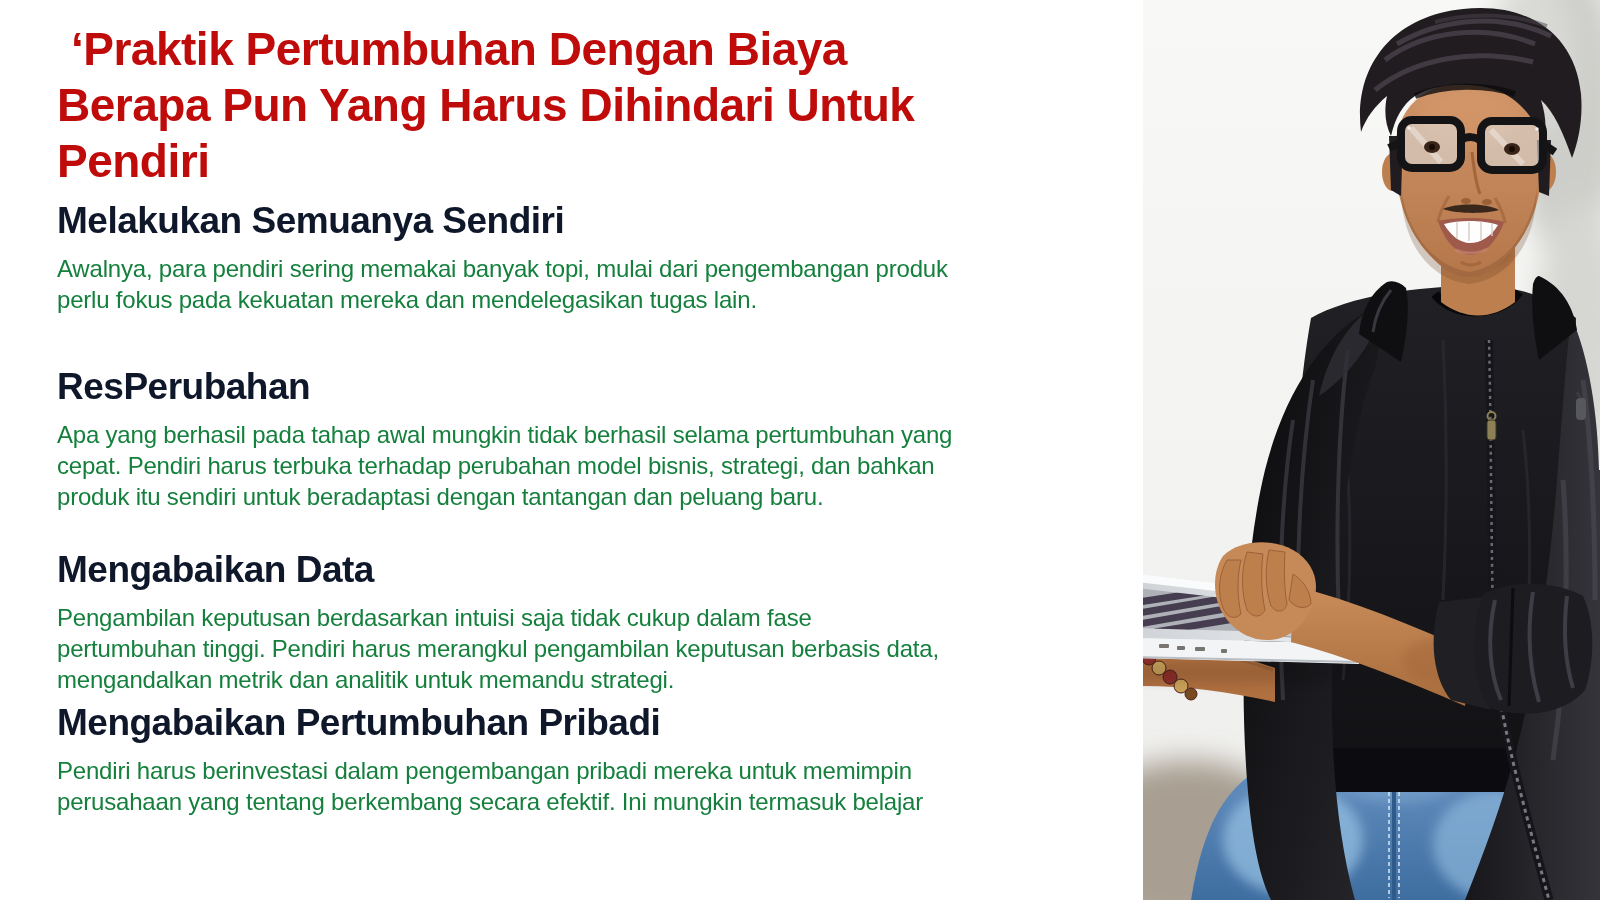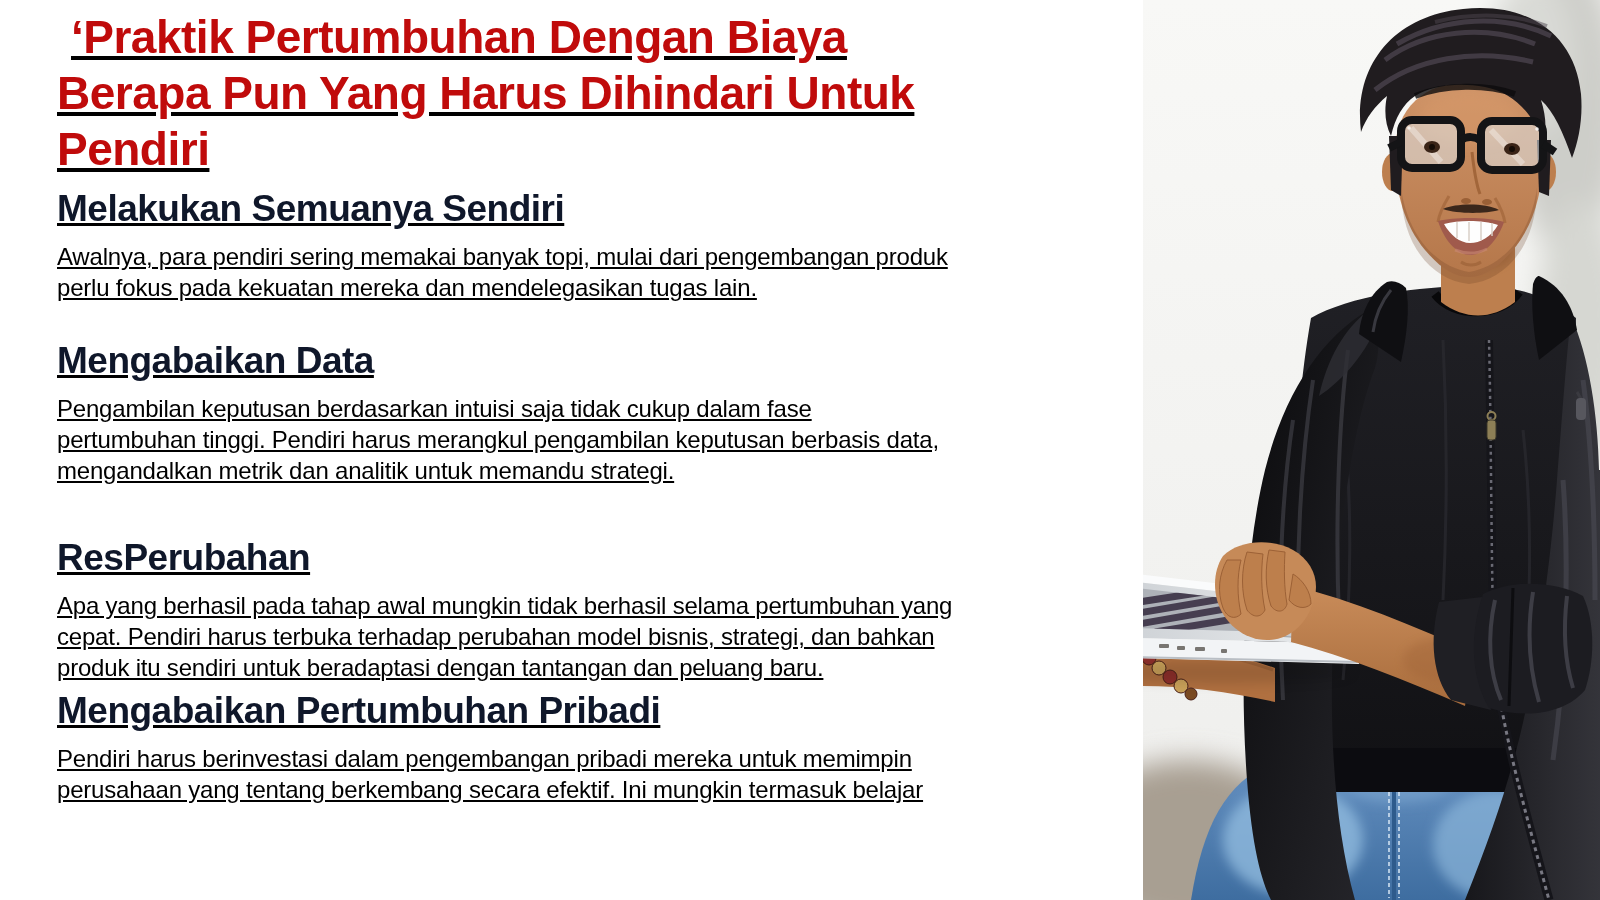--- a/index.html
+++ b/index.html
@@ -1,30 +1,30 @@
 <!DOCTYPE html>
 <html><head>
 <meta charset="utf-8">
 <style>
   * { margin: 0; padding: 0; box-sizing: border-box; }
   html, body { width: 1600px; height: 900px; }
   body { font-family: "Liberation Sans", "DejaVu Sans", sans-serif; background: #ffffff; overflow: hidden; }
 
   .slide { position: relative; width: 1600px; height: 900px; background: #ffffff; }
 
-  .text-col { position: absolute; left: 57px; top: 0; width: 1078px; text-decoration: underline; }
+  .text-col { position: absolute; left: 57px; top: 12px; width: 1078px; }
 
   .title { margin-top: 9px; font-size: 46px; line-height: 56px; font-weight: bold;
            color: #c00b0b; letter-spacing: -0.5px; }
   .title .tl { display: block; }
   .title .tl1 { padding-left: 14px; }
 
   .sec h2 { font-size: 37px; line-height: 44px; font-weight: bold; color: #0f172a;
             letter-spacing: -0.5px; margin-top: 0; }
-  .sec p  { margin-top: 10px; font-size: 24px; line-height: 31px; color: #000000;
+  .sec p  { margin-top: 10px; font-size: 24px; line-height: 31px; color: #15803d;
             letter-spacing: -0.2px; font-weight: normal; }
   .sec p .bl { display: block; }
 
   .sec1 h2 { margin-top: 10px; }
   .sec2 h2 { margin-top: 36px; }
   .sec3 h2 { margin-top: 50px; }
   .sec4 h2 { margin-top: 6px; }
 
   .photo-panel { position: absolute; left: 1143px; top: 0; width: 457px; height: 900px;
                  background: #f5f5f3; overflow: hidden; }
@@ -44,35 +44,35 @@
     </h1>
 
     <section class="sec sec1">
       <h2>Melakukan Semuanya Sendiri</h2>
       <p>
         <span class="bl">Awalnya, para pendiri sering memakai banyak topi, mulai dari pengembangan produk</span>
         <span class="bl">perlu fokus pada kekuatan mereka dan mendelegasikan tugas lain.</span>
       </p>
     </section>
 
+    <section class="sec sec3">
+      <h2>ResPerubahan</h2>
+      <p>
+        <span class="bl">Apa yang berhasil pada tahap awal mungkin tidak berhasil selama pertumbuhan yang</span>
+        <span class="bl">cepat. Pendiri harus terbuka terhadap perubahan model bisnis, strategi, dan bahkan</span>
+        <span class="bl">produk itu sendiri untuk beradaptasi dengan tantangan dan peluang baru.</span>
+      </p>
+    </section>
+
     <section class="sec sec2">
       <h2>Mengabaikan Data</h2>
       <p>
         <span class="bl">Pengambilan keputusan berdasarkan intuisi saja tidak cukup dalam fase</span>
         <span class="bl">pertumbuhan tinggi. Pendiri harus merangkul pengambilan keputusan berbasis data,</span>
         <span class="bl">mengandalkan metrik dan analitik untuk memandu strategi.</span>
-      </p>
-    </section>
-
-    <section class="sec sec3">
-      <h2>ResPerubahan</h2>
-      <p>
-        <span class="bl">Apa yang berhasil pada tahap awal mungkin tidak berhasil selama pertumbuhan yang</span>
-        <span class="bl">cepat. Pendiri harus terbuka terhadap perubahan model bisnis, strategi, dan bahkan</span>
-        <span class="bl">produk itu sendiri untuk beradaptasi dengan tantangan dan peluang baru.</span>
       </p>
     </section>
 
     <section class="sec sec4">
       <h2>Mengabaikan Pertumbuhan Pribadi</h2>
       <p>
         <span class="bl">Pendiri harus berinvestasi dalam pengembangan pribadi mereka untuk memimpin</span>
         <span class="bl">perusahaan yang tentang berkembang secara efektif. Ini mungkin termasuk belajar</span>
       </p>
     </section>

